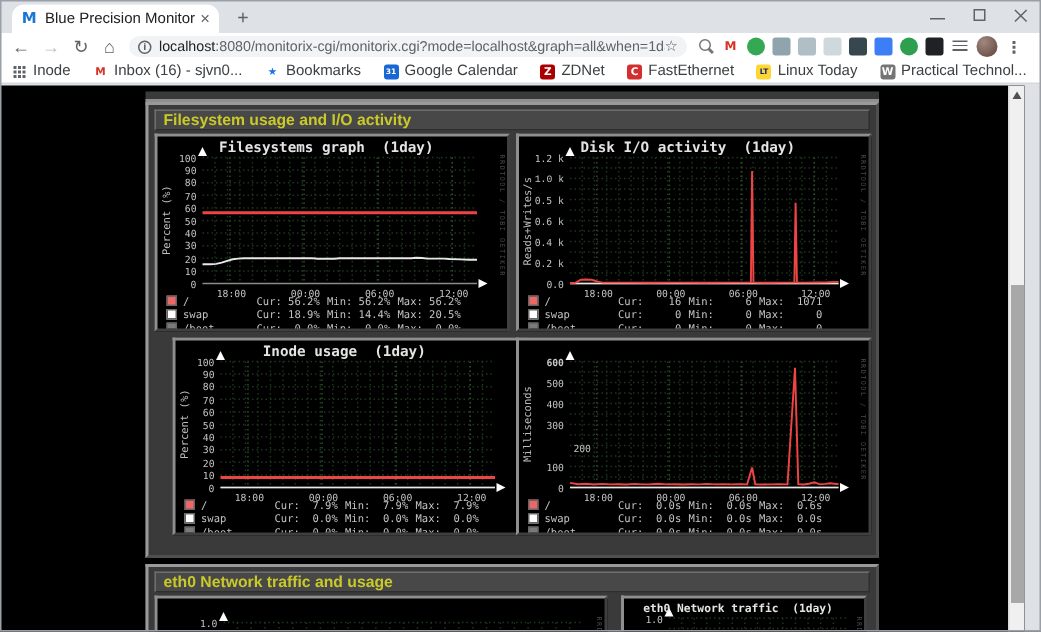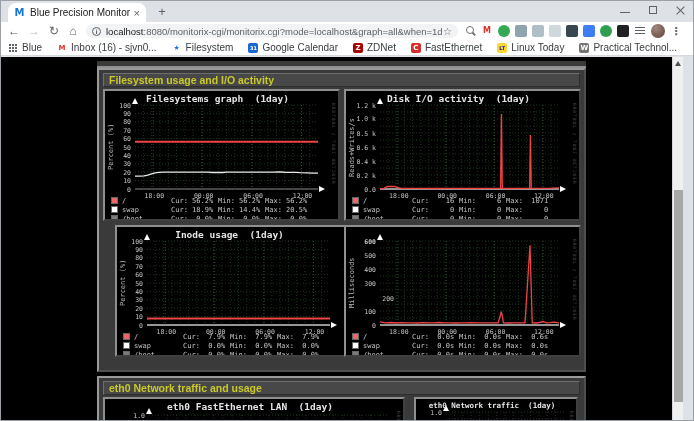--- a/index.html
+++ b/index.html
@@ -127,29 +127,29 @@
       <span class="ext playlist"></span>
       <span class="ext avatar"></span>
       <span class="ext menu-dots">⋮</span>
     </div>
 </div>
 
 <div class="bookmarks">
   <span id="bm-items" style="display:flex;align-items:center">
       <span class="bm">
         <span class="bm-ic ic-apps"></span>
-        <span class="bm-label">Blue</span>
+        <span class="bm-label">Inode</span>
       </span>
       <span class="bm">
         <span class="bm-ic ic-text" style="color: rgb(217, 48, 37);">M</span>
         <span class="bm-label">Inbox (16) - sjvn0...</span>
       </span>
       <span class="bm">
         <span class="bm-ic ic-text" style="color: rgb(26, 115, 232);">★</span>
-        <span class="bm-label">Filesystem</span>
+        <span class="bm-label">Bookmarks</span>
       </span>
       <span class="bm">
         <span class="bm-ic " style="background: rgb(25, 103, 210); color: rgb(255, 255, 255); font-size: 5px;">31</span>
         <span class="bm-label">Google Calendar</span>
       </span>
       <span class="bm">
         <span class="bm-ic " style="background: rgb(170, 0, 0); color: rgb(255, 255, 255);">Z</span>
         <span class="bm-label">ZDNet</span>
       </span>
       <span class="bm">
@@ -513,21 +513,20 @@
           <line x1="44" y1="43" x2="284" y2="43" stroke="#1d351d" stroke-dasharray="1,2"></line>
           <line x1="44" y1="52" x2="284" y2="52" stroke="#1d351d" stroke-dasharray="1,2"></line>
           <line x1="44" y1="61" x2="284" y2="61" stroke="#1d351d" stroke-dasharray="1,2"></line>
           <line x1="44" y1="70" x2="284" y2="70" stroke="#1d351d" stroke-dasharray="1,2"></line>
           <line x1="44" y1="79" x2="284" y2="79" stroke="#1d351d" stroke-dasharray="1,2"></line>
           <line x1="44" y1="88" x2="284" y2="88" stroke="#1d351d" stroke-dasharray="1,2"></line>
           <line x1="44" y1="97" x2="284" y2="97" stroke="#1d351d" stroke-dasharray="1,2"></line>
           <polygon points="44,9 41,15 47,15" fill="#fff"></polygon>
           <polygon points="291,106 285,103 285,109" fill="#fff"></polygon>
         </svg>
-        <div class="c-title" style="top: 2px; font-size: 9.5px;">eth0 FastEthernet LAN  (1day)</div>
         <div class="c-tick yr" style="left: 0px; top: 12.5px; width: 40px;">1.0</div>
         <div class="c-tick yr" style="left: 0px; top: 21.5px; width: 40px;">0.9</div>
         <div class="c-wm" style="">RRDTOOL / TOBI OETIKER</div>
       </div>
       <div class="chart-box" style="left: 414px; top: 340px; width: 164px; height: 150px;">
         <svg class="chart-svg" width="164" height="150">
           <line x1="38.42857142857143" y1="13" x2="38.42857142857143" y2="83" stroke="#1d351d" stroke-dasharray="1,2"></line>
           <line x1="46.85714285714286" y1="13" x2="46.85714285714286" y2="83" stroke="#1d351d" stroke-dasharray="1,2"></line>
           <line x1="55.285714285714285" y1="13" x2="55.285714285714285" y2="83" stroke="#1d351d" stroke-dasharray="1,2"></line>
           <line x1="63.714285714285715" y1="13" x2="63.714285714285715" y2="83" stroke="#1d351d" stroke-dasharray="1,2"></line>

